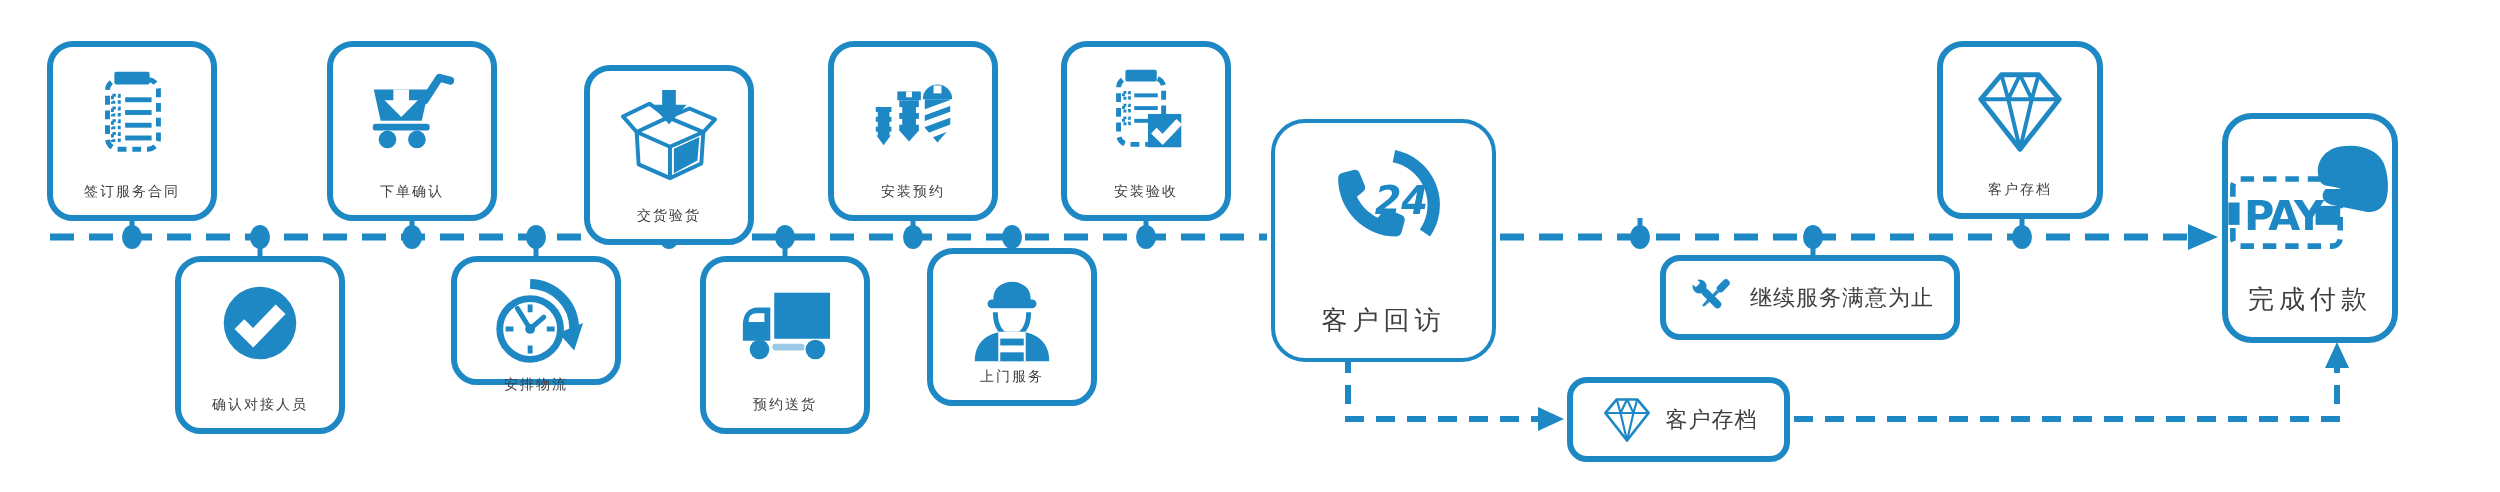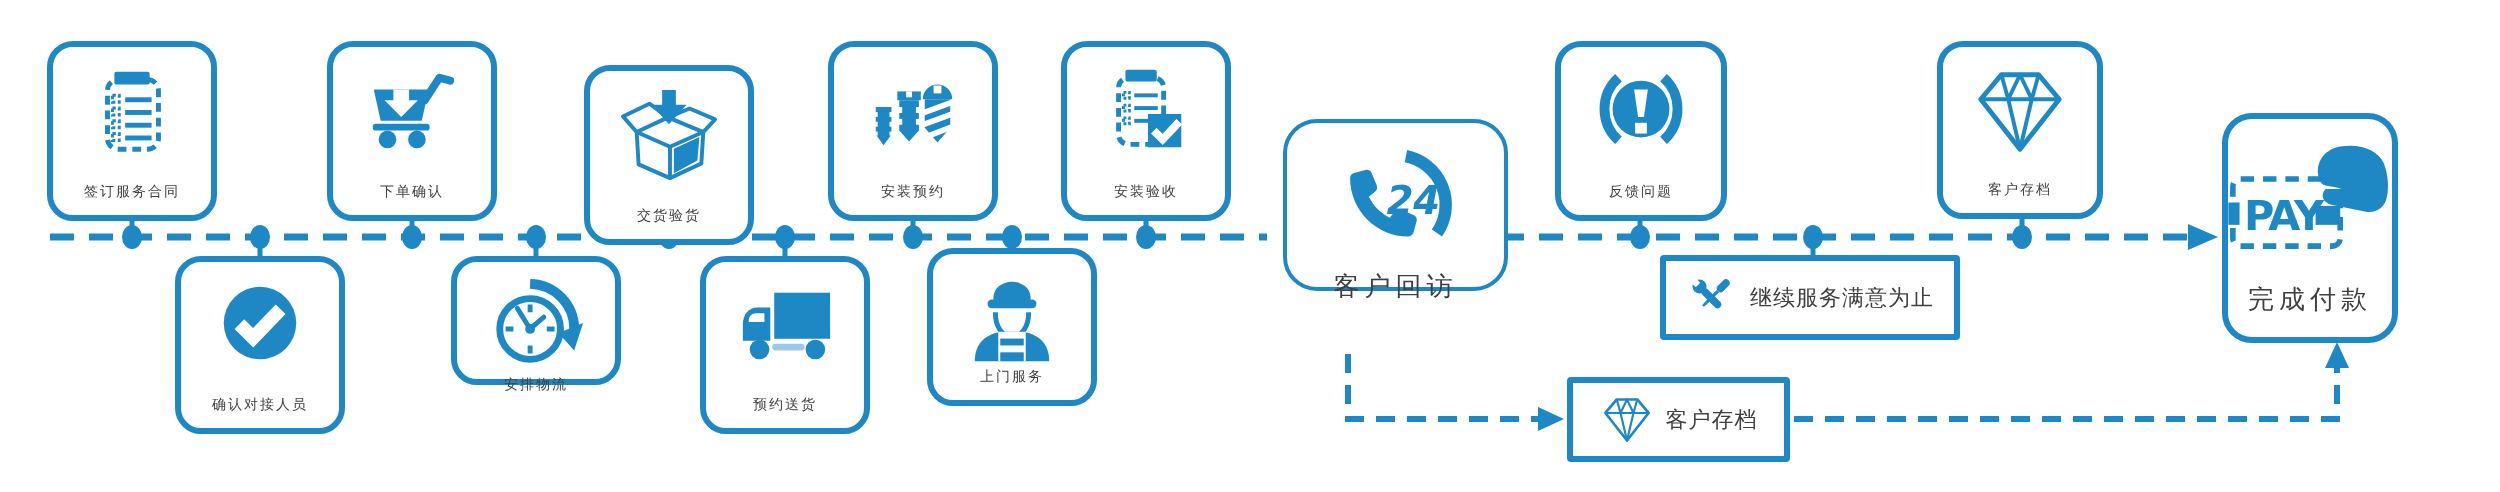--- a/index.html
+++ b/index.html
@@ -28,21 +28,21 @@
   .node svg.icon{width:98px;height:98px;margin-top:16px;flex:0 0 auto;}
 
   .box-lg{border-radius:34px;}
   .visit{border-width:4px;}
   .visit svg.icon{width:124px;height:124px;margin-top:22px;}
   .visit .label,.payment .label{font-size:26px;letter-spacing:5px;margin-bottom:20px;}
   .payment{border-width:6px;border-radius:30px;}
   .payment svg.icon{width:168px;height:123px;margin-top:22px;}
 
   .pill{position:absolute;background:#fff;border:6px solid var(--accent);
-    border-radius:4px;display:flex;flex-direction:row;align-items:center;
+    border-radius:20px;display:flex;flex-direction:row;align-items:center;
     box-sizing:border-box;z-index:1;padding:0 18px;}
   .pill .label{color:var(--text);font-size:22px;letter-spacing:1px;white-space:nowrap;margin-left:12px;}
   .pill svg.icon{width:54px;height:54px;flex:0 0 auto;}
 
   
   .f{fill:var(--accent);}
   .w{fill:#fff;}
   .s{fill:none;stroke:var(--accent);}
   .sw{fill:none;stroke:#fff;}
   .lf{fill:var(--light);}
@@ -161,39 +161,29 @@
       <rect class="s" x="27" y="43" width="6" height="6" stroke-width="3" stroke-dasharray="3 2"></rect>
       <rect class="f" x="38" y="44" width="24" height="4"></rect>
       <rect class="s" x="27" y="56" width="6" height="6" stroke-width="3" stroke-dasharray="3 2"></rect>
       <rect class="f" x="38" y="57" width="24" height="4"></rect>
       <rect class="f" x="52" y="52" width="34" height="34"></rect>
       <path class="sw" stroke-width="8" d="M58 69 l9 9 17 -18"></path>
     </svg>
     <span class="label">安装验收</span>
   </div>
 
-  <div class="node box-lg visit" style="left:1271px;top:119px;width:225px;height:172px;margin-left:12px;">
+  <div class="node box-lg visit" style="left:1271px;top:119px;width:225px;height:243px;">
     <svg class="icon" viewBox="0 0 100 100">
       <path class="s" stroke-width="10" d="M58 9 A40 40 0 0 1 83 71"></path>
       <path class="f" transform="translate(13,20) scale(0.105)" d="M164.9 24.6c-7.7-18.6-28-28.5-47.4-23.2l-88 24C12.1 30.2 0 46 0 64C0 311.4 200.6 512 448 512c18 0 33.8-12.1 38.6-29.5l24-88c5.3-19.4-4.6-39.7-23.2-47.4l-96-40c-16.3-6.8-35.2-2.1-46.3 11.6L304.7 368C234.3 334.7 177.3 277.7 144 207.3L193.3 167c13.7-11.2 18.4-30 11.6-46.3l-40-96z"></path>
       <text class="num" x="64" y="56">24</text>
     </svg>
     <span class="label">客户回访</span>
   </div>
 
-  <div class="node" style="left:1555px;top:41px;width:172px;height:180px;">
-    <svg class="icon" viewBox="0 0 100 100">
-      <circle class="f" cx="50" cy="47" r="29"></circle>
-      <path class="w" d="M43 27 h14 l-4 28 h-6 Z"></path>
-      <rect class="w" x="44" y="61" width="12" height="11"></rect>
-      <path class="s" stroke-width="10" d="M27 15 A43 43 0 0 0 27 79"></path>
-      <path class="s" stroke-width="10" d="M73 15 A43 43 0 0 1 73 79"></path>
-    </svg>
-    <span class="label">反馈问题</span>
-  </div>
 
   <div class="node" style="left:1937px;top:41px;width:166px;height:178px;">
     <svg class="icon" viewBox="0 0 100 100">
       <path class="s" stroke-width="5" stroke-linejoin="round" d="M31 12 H69 L90 37 L50 88 L10 37 Z"></path>
       <path class="s" stroke-width="4" stroke-linejoin="round" d="M10 37 H90 M31 12 L38 37 L50 12 L62 37 L69 12 M38 37 L50 88 L62 37"></path>
     </svg>
     <span class="label">客户存档</span>
   </div>
 
   <div class="node box-lg payment" style="left:2222px;top:113px;width:176px;height:230px;">

